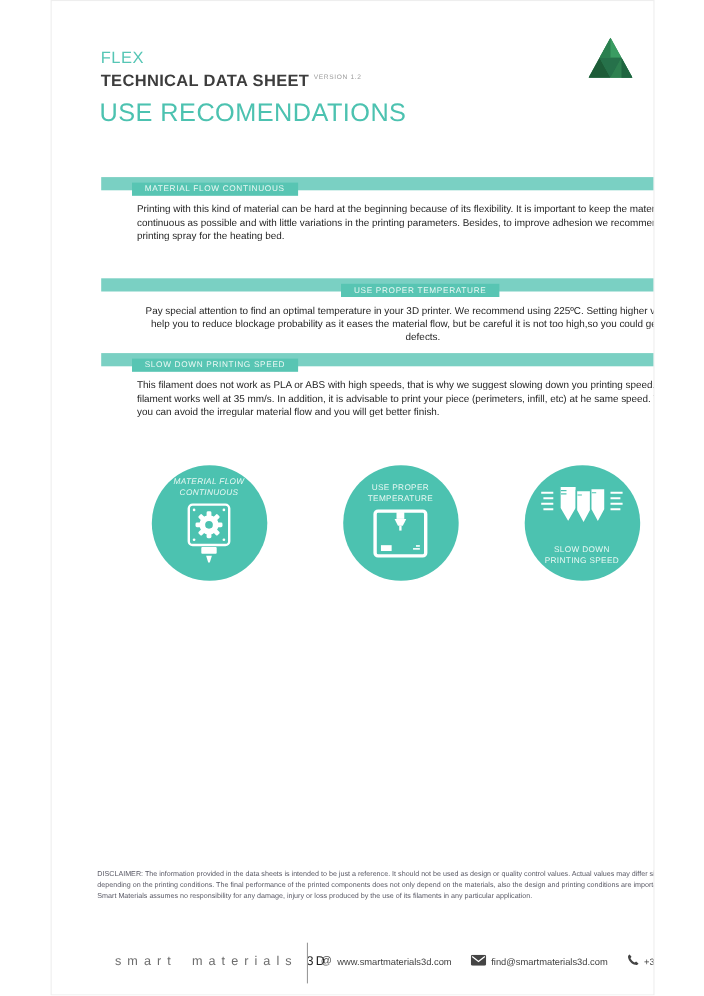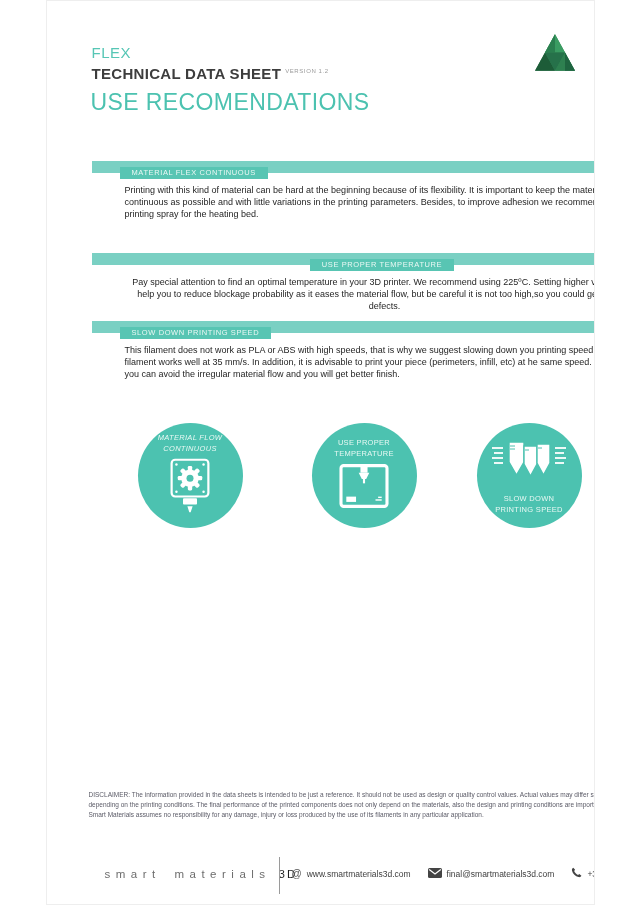--- a/index.html
+++ b/index.html
@@ -83,21 +83,21 @@
       </svg>
     </span>
     <span class="logo-text">
       <span class="logo-brand">SMΔRTFIL</span>
       <span class="logo-tagline"><span class="by">by</span> <span>smart materials 3d</span></span>
     </span>
   </div>
 
   <div class="section s1">
     <div class="bar">
-      <span class="bar-label">MATERIAL FLEX CONTINUOUS</span>
+      <span class="bar-label">MATERIAL FLOW CONTINUOUS</span>
     </div>
     <div class="section-body">Printing with this kind of material can be hard at the beginning because of its flexibility. It is important to keep the material flow as continuous as possible and with little variations in the printing parameters. Besides, to improve adhesion we recommend using 3d printing spray for the heating bed.</div>
   </div>
 
   <div class="section s2">
     <div class="bar">
       <span class="bar-label">USE PROPER TEMPERATURE</span>
     </div>
     <div class="section-body">Pay special attention to find an optimal temperature in your 3D printer. We recommend using 225ºC. Setting higher values may help you to reduce blockage probability as it eases the material flow, but be careful it is not too high,so you could get printing defects.</div>
   </div>
@@ -205,21 +205,21 @@
       <span class="at-glyph">@</span>
       <span>www.smartmaterials3d.com</span>
     </span>
     <span class="contact">
       <span>
         <svg width="14" height="10" viewBox="0 0 14 10">
           <rect x="0" y="0" width="14" height="10" rx="1.6" fill="#444444"></rect>
           <path d="M1.2,1.5 L7,6 L12.8,1.5" fill="none" stroke="#ffffff" stroke-width="1.2"></path>
         </svg>
       </span>
-      <span>final@smartmaterials3d.com</span>
+      <span>find@smartmaterials3d.com</span>
     </span>
     <span class="contact">
       <span>
         <svg width="11" height="11" viewBox="0 0 15 15">
           <path d="M3.2,1 C1.8,1.6 0.9,3 1.4,5 C2.4,9.2 6,12.8 10.2,13.8 C12.2,14.3 13.6,13.4 14.2,12 L11.3,9.6 L9.6,10.9 C7.2,9.9 5.3,8 4.3,5.6 L5.6,3.9 Z" fill="#444444"></path>
         </svg>
       </span>
       <span>+34 953 041 993</span>
     </span>
   </div>

